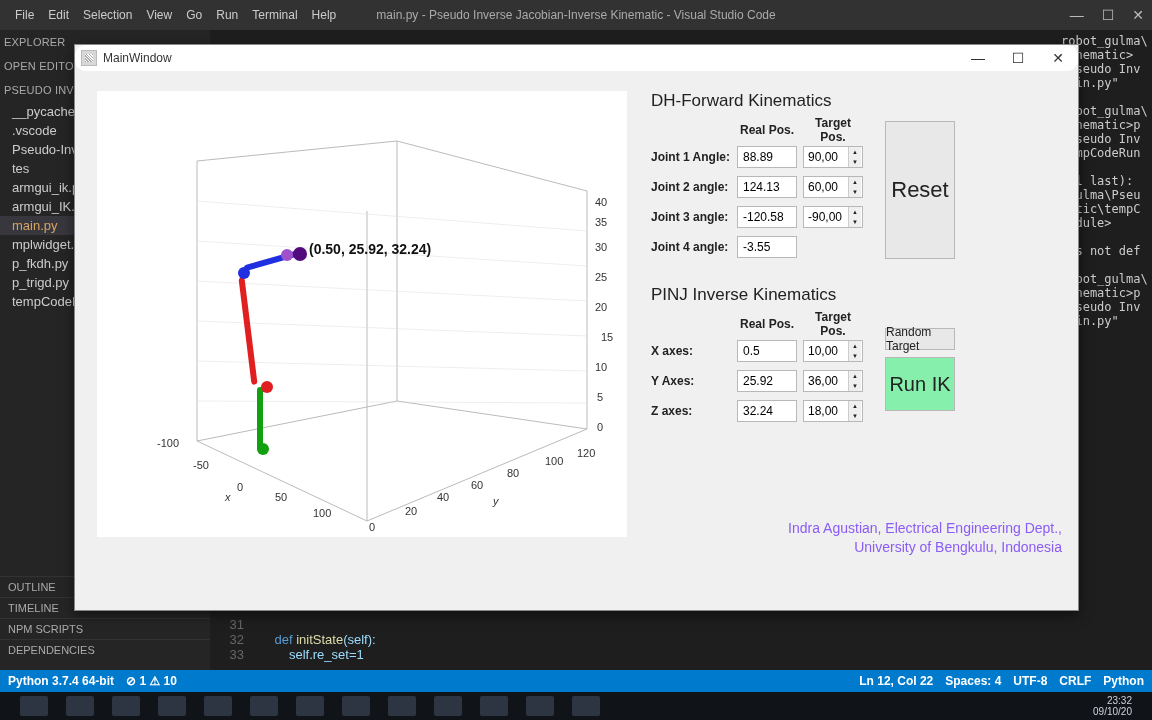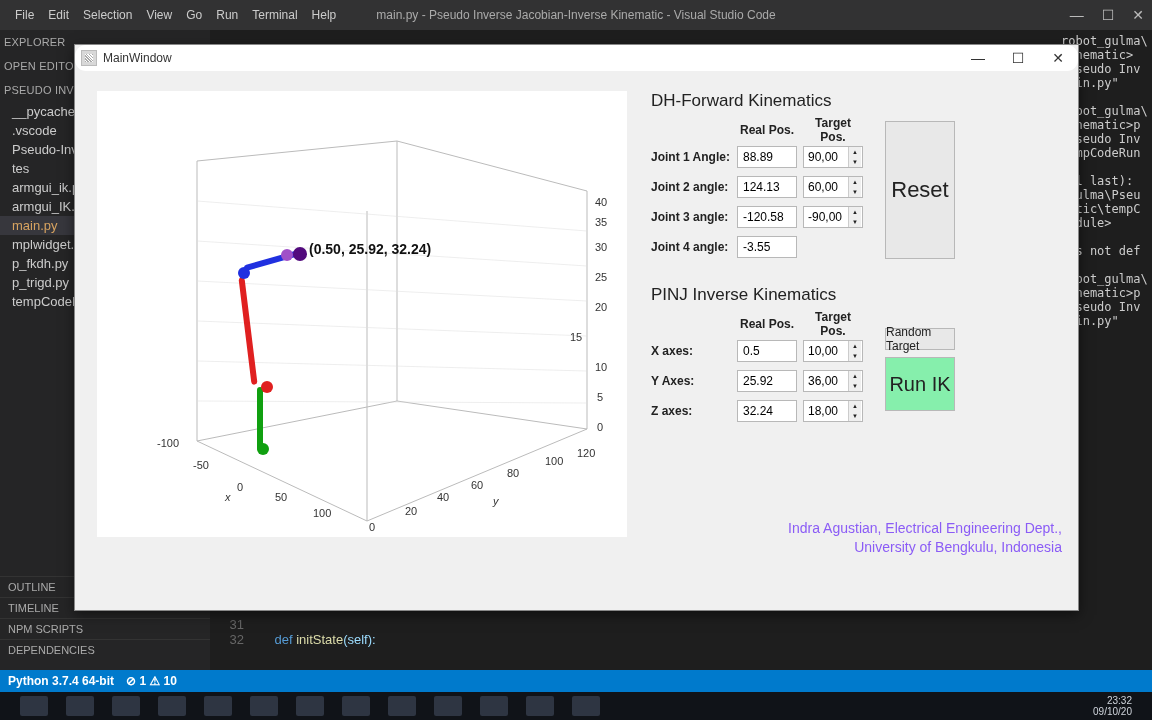--- a/index.html
+++ b/index.html
@@ -128,20 +128,25 @@
       <span class="ln">31</span>
     </div>
   <div class="line">
       <span class="ln">32</span>
       <span>&nbsp;&nbsp;&nbsp;&nbsp;</span>
       <span class="kw">def</span>
       <span>&nbsp;</span>
       <span class="fn">initState</span>
       <span class="pv">(self):</span>
     </div>
+  <div class="line">
+      <span class="ln">33</span>
+      <span>&nbsp;&nbsp;&nbsp;&nbsp;&nbsp;&nbsp;&nbsp;&nbsp;</span>
+      <span class="pv">self.re_set=1</span>
+    </div>
 </div>
 
 <div class="terminal">robot_gulma\
 Kinematic&gt;
 \Pseudo Inv
 main.py"
 
 robot_gulma\
 Kinematic&gt;p
 \Pseudo Inv
@@ -155,20 +160,27 @@
  is not def
 
 robot_gulma\
 Kinematic&gt;p
 \Pseudo Inv
 main.py"</div>
 
 <div class="statusbar">
   <span class="sb-item">Python 3.7.4 64-bit</span>
   <span class="sb-item">⊘ 1 ⚠ 10</span>
+  <span class="right">
+    <span class="sb-item">Ln 12, Col 22</span>
+    <span class="sb-item">Spaces: 4</span>
+    <span class="sb-item">UTF-8</span>
+    <span class="sb-item">CRLF</span>
+    <span class="sb-item">Python</span>
+  </span>
 </div>
 
 <div class="taskbar">
   <div class="tb-icon"></div>
   <div class="tb-icon"></div>
   <div class="tb-icon"></div>
   <div class="tb-icon"></div>
   <div class="tb-icon"></div>
   <div class="tb-icon"></div>
   <div class="tb-icon"></div>
@@ -232,21 +244,21 @@
         <span class="axtick" style="left:340px;top:400px">40</span>
         <span class="axtick" style="left:374px;top:388px">60</span>
         <span class="axtick" style="left:410px;top:376px">80</span>
         <span class="axtick" style="left:448px;top:364px">100</span>
         <span class="axtick" style="left:480px;top:356px">120</span>
         <span class="axtick" style="left:396px;top:404px;font-style:italic">y</span>
 
         <span class="axtick" style="left:500px;top:330px">0</span>
         <span class="axtick" style="left:500px;top:300px">5</span>
         <span class="axtick" style="left:498px;top:270px">10</span>
-        <span class="axtick" style="left:473px;top:240px">15</span>
+        <span class="axtick" style="left:504px;top:240px">15</span>
         <span class="axtick" style="left:498px;top:210px">20</span>
         <span class="axtick" style="left:498px;top:180px">25</span>
         <span class="axtick" style="left:498px;top:150px">30</span>
         <span class="axtick" style="left:498px;top:125px">35</span>
         <span class="axtick" style="left:498px;top:105px">40</span>
 
         <div class="seg green"></div>
         <div class="seg red"></div>
         <div class="seg blue"></div>
         <div class="jdot g"></div>

